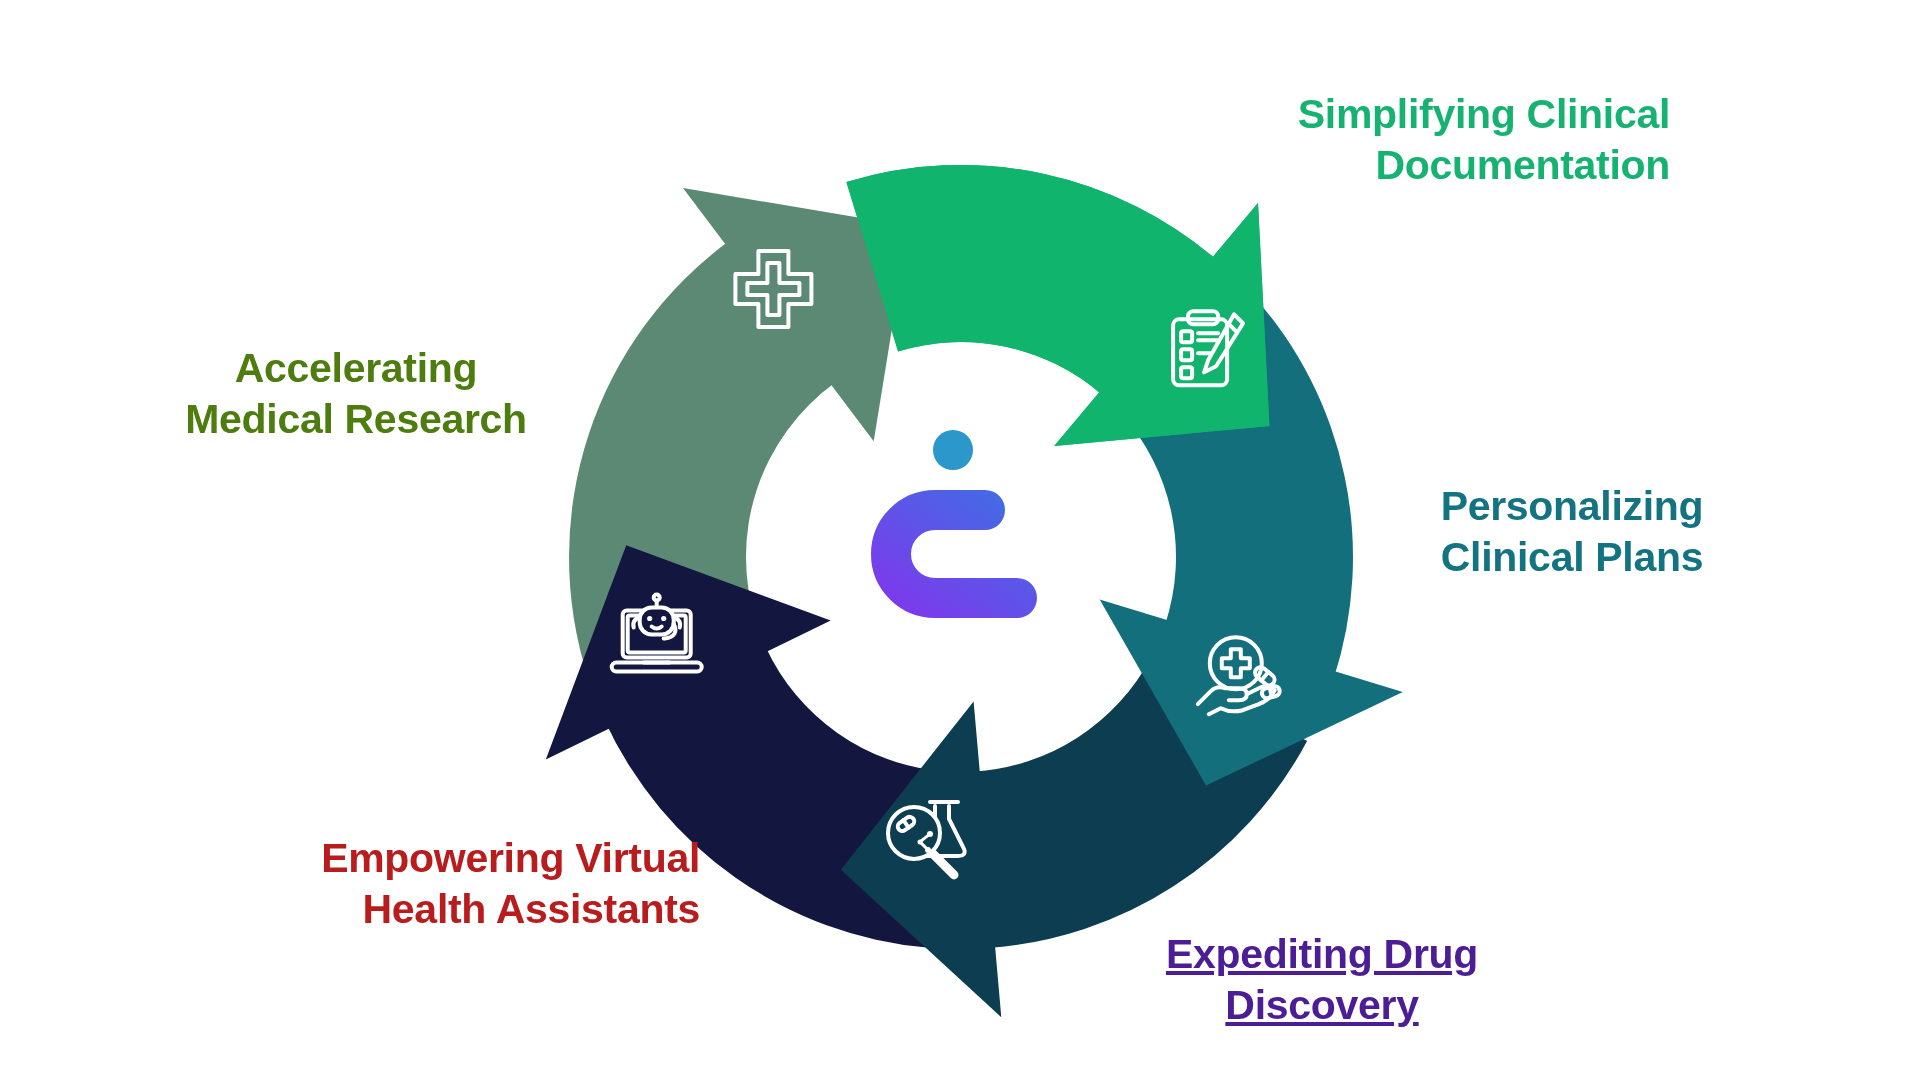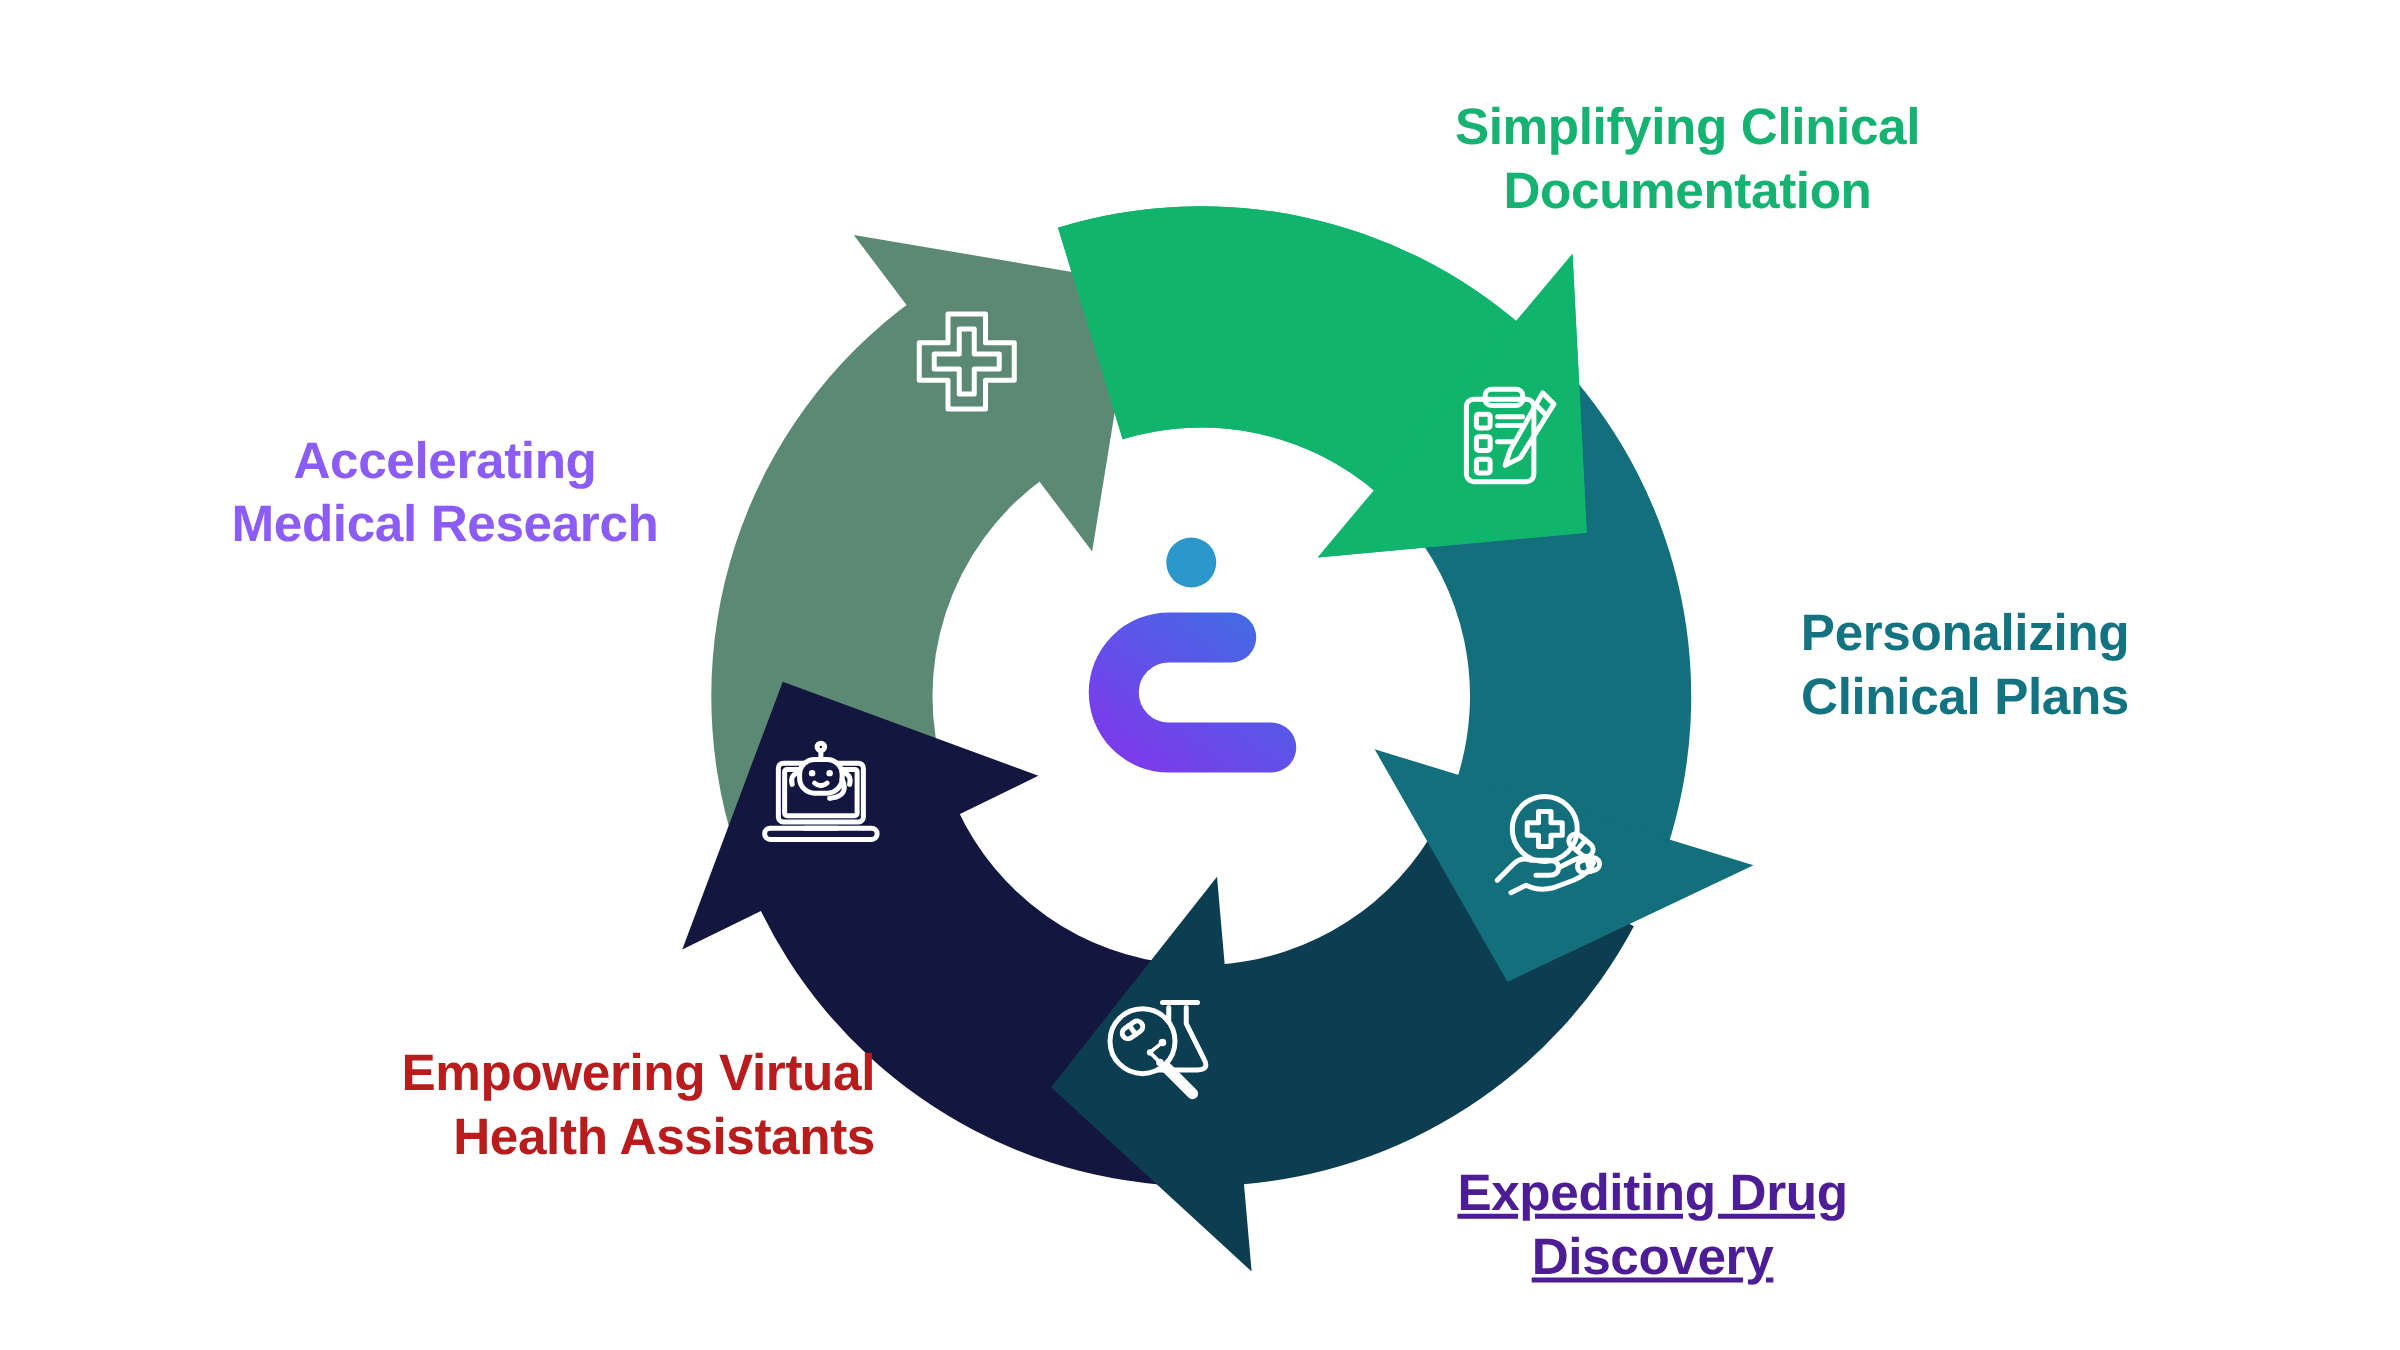--- a/index.html
+++ b/index.html
@@ -11,21 +11,21 @@
   .segment-label{
     position:absolute;
     font-family:"Liberation Sans",sans-serif;
     font-weight:700;
     font-size:41px;
     line-height:1.25;
     letter-spacing:-0.3px;
     text-align:center;
     white-space:pre-line;
   }
-  #label-clinical   {left:1030px; top:76px;  width:640px;}
+  #label-clinical   {left:1030px; top:89px;  width:640px;text-align:right;}
   #label-treatment  {left:1252px; top:481px; width:640px;}
   #label-discovery  {left:1002px; top:929px; width:640px;}
   #label-assistants {left:60px;   top:833px; width:640px;}
   #label-research   {left:36px;   top:343px; width:640px;}
 </style>
 </head>
 <body>
 
 <div id="canvas">
 
@@ -115,16 +115,16 @@
   </svg>
 
   <div class="segment-label" id="label-clinical" style="color: rgb(22, 178, 114);">Simplifying Clinical
 Documentation</div>
   <div class="segment-label" id="label-treatment" style="color: rgb(19, 115, 128);">Personalizing
 Clinical Plans</div>
   <div class="segment-label" id="label-discovery" style="color: #4c1d95; text-decoration: underline;">Expediting Drug
 Discovery</div>
   <div class="segment-label" id="label-assistants" style="color: #b91c1c; text-align: right;">Empowering Virtual
 Health Assistants</div>
-  <div class="segment-label" id="label-research" style="color: #8b5cf6;">Accelerating
+  <div class="segment-label" id="label-research" style="color: #4d7c0f;">Accelerating
 Medical Research</div>
 
 </div>
 
 </body></html>

